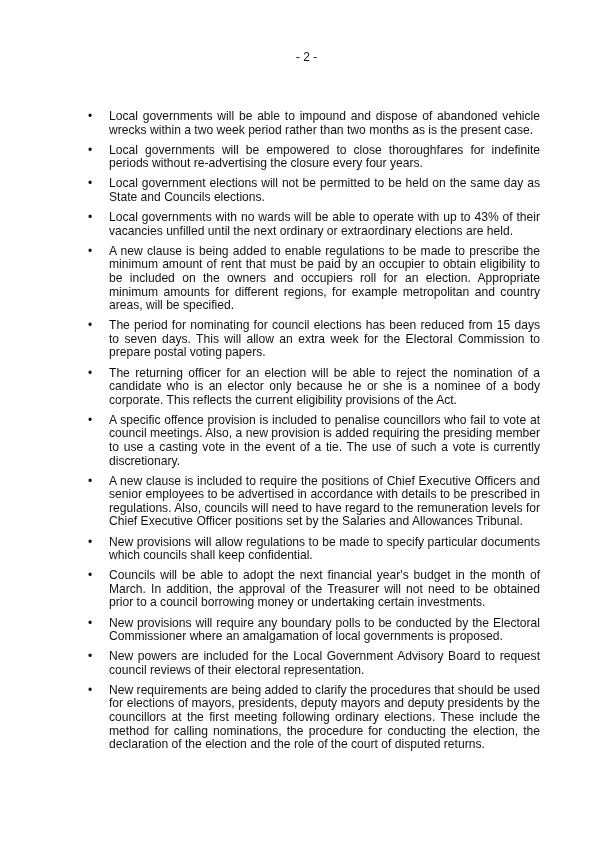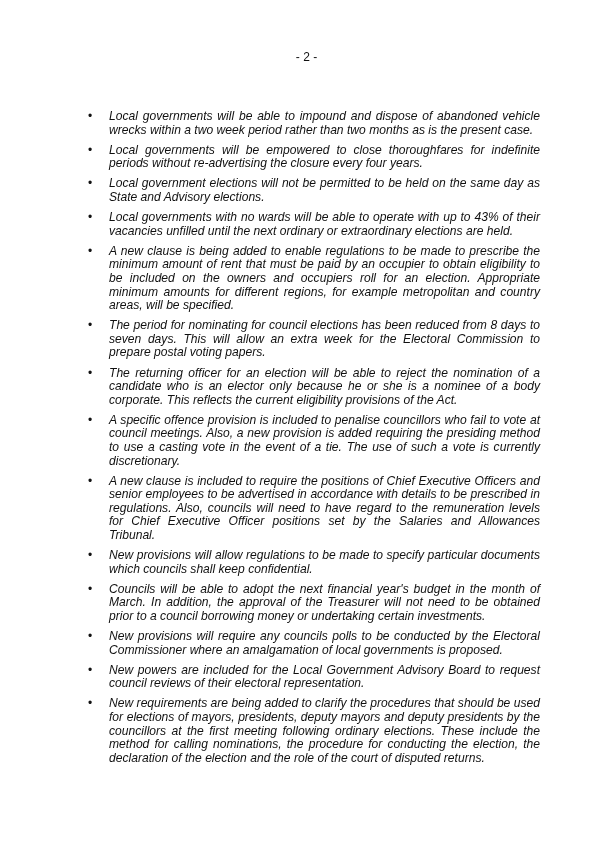--- a/index.html
+++ b/index.html
@@ -43,76 +43,75 @@
   }
   .bullet-glyph {
     position: absolute;
     left: 4px;
     top: 0;
     font-size: 12px;
     line-height: 13.6px;
   }
   .bullet-text {
     display: block;
-    font-style: italic;
   }
 </style>
 </head>
 <body>
 
 <div class="page-number">- 2 -</div>
 
 <ul class="bullet-list">
   <li class="bullet-item">
     <span class="bullet-glyph">•</span>
     <span class="bullet-text">Local governments will be able to impound and dispose of abandoned vehicle wrecks within a two week period rather than two months as is the present case.</span>
   </li>
   <li class="bullet-item">
     <span class="bullet-glyph">•</span>
     <span class="bullet-text">Local governments will be empowered to close thoroughfares for indefinite periods without re-advertising the closure every four years.</span>
   </li>
   <li class="bullet-item">
     <span class="bullet-glyph">•</span>
-    <span class="bullet-text">Local government elections will not be permitted to be held on the same day as State and Advisory elections.</span>
+    <span class="bullet-text">Local government elections will not be permitted to be held on the same day as State and Councils elections.</span>
   </li>
   <li class="bullet-item">
     <span class="bullet-glyph">•</span>
     <span class="bullet-text">Local governments with no wards will be able to operate with up to 43% of their vacancies unfilled until the next ordinary or extraordinary elections are held.</span>
   </li>
   <li class="bullet-item">
     <span class="bullet-glyph">•</span>
     <span class="bullet-text">A new clause is being added to enable regulations to be made to prescribe the minimum amount of rent that must be paid by an occupier to obtain eligibility to be included on the owners and occupiers roll for an election. Appropriate minimum amounts for different regions, for example metropolitan and country areas, will be specified.</span>
   </li>
   <li class="bullet-item">
     <span class="bullet-glyph">•</span>
-    <span class="bullet-text">The period for nominating for council elections has been reduced from 8 days to seven days. This will allow an extra week for the Electoral Commission to prepare postal voting papers.</span>
+    <span class="bullet-text">The period for nominating for council elections has been reduced from 15 days to seven days. This will allow an extra week for the Electoral Commission to prepare postal voting papers.</span>
   </li>
   <li class="bullet-item">
     <span class="bullet-glyph">•</span>
     <span class="bullet-text">The returning officer for an election will be able to reject the nomination of a candidate who is an elector only because he or she is a nominee of a body corporate. This reflects the current eligibility provisions of the Act.</span>
   </li>
   <li class="bullet-item">
     <span class="bullet-glyph">•</span>
-    <span class="bullet-text">A specific offence provision is included to penalise councillors who fail to vote at council meetings. Also, a new provision is added requiring the presiding method to use a casting vote in the event of a tie. The use of such a vote is currently discretionary.</span>
+    <span class="bullet-text">A specific offence provision is included to penalise councillors who fail to vote at council meetings. Also, a new provision is added requiring the presiding member to use a casting vote in the event of a tie. The use of such a vote is currently discretionary.</span>
   </li>
   <li class="bullet-item">
     <span class="bullet-glyph">•</span>
     <span class="bullet-text">A new clause is included to require the positions of Chief Executive Officers and senior employees to be advertised in accordance with details to be prescribed in regulations. Also, councils will need to have regard to the remuneration levels for Chief Executive Officer positions set by the Salaries and Allowances Tribunal.</span>
   </li>
   <li class="bullet-item">
     <span class="bullet-glyph">•</span>
     <span class="bullet-text">New provisions will allow regulations to be made to specify particular documents which councils shall keep confidential.</span>
   </li>
   <li class="bullet-item">
     <span class="bullet-glyph">•</span>
     <span class="bullet-text">Councils will be able to adopt the next financial year's budget in the month of March. In addition, the approval of the Treasurer will not need to be obtained prior to a council borrowing money or undertaking certain investments.</span>
   </li>
   <li class="bullet-item">
     <span class="bullet-glyph">•</span>
-    <span class="bullet-text">New provisions will require any councils polls to be conducted by the Electoral Commissioner where an amalgamation of local governments is proposed.</span>
+    <span class="bullet-text">New provisions will require any boundary polls to be conducted by the Electoral Commissioner where an amalgamation of local governments is proposed.</span>
   </li>
   <li class="bullet-item">
     <span class="bullet-glyph">•</span>
     <span class="bullet-text">New powers are included for the Local Government Advisory Board to request council reviews of their electoral representation.</span>
   </li>
   <li class="bullet-item">
     <span class="bullet-glyph">•</span>
     <span class="bullet-text">New requirements are being added to clarify the procedures that should be used for elections of mayors, presidents, deputy mayors and deputy presidents by the councillors at the first meeting following ordinary elections. These include the method for calling nominations, the procedure for conducting the election, the declaration of the election and the role of the court of disputed returns.</span>
   </li>
 </ul>

